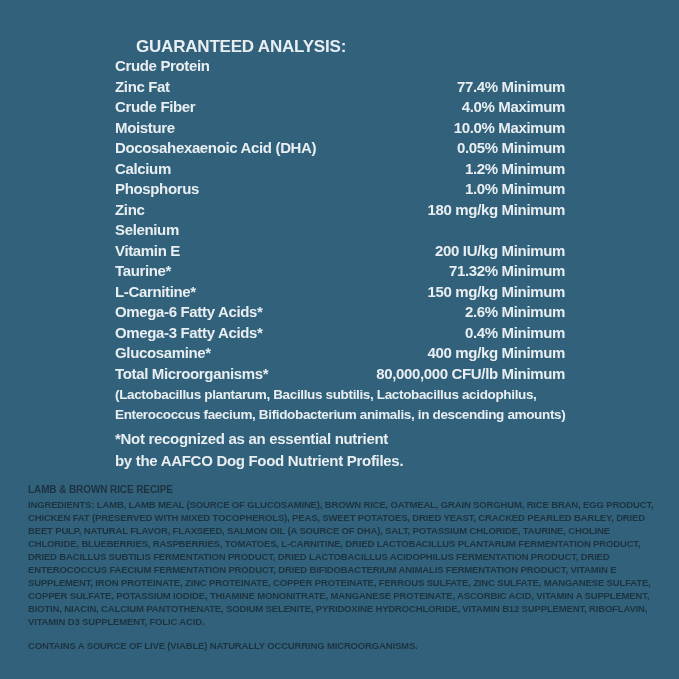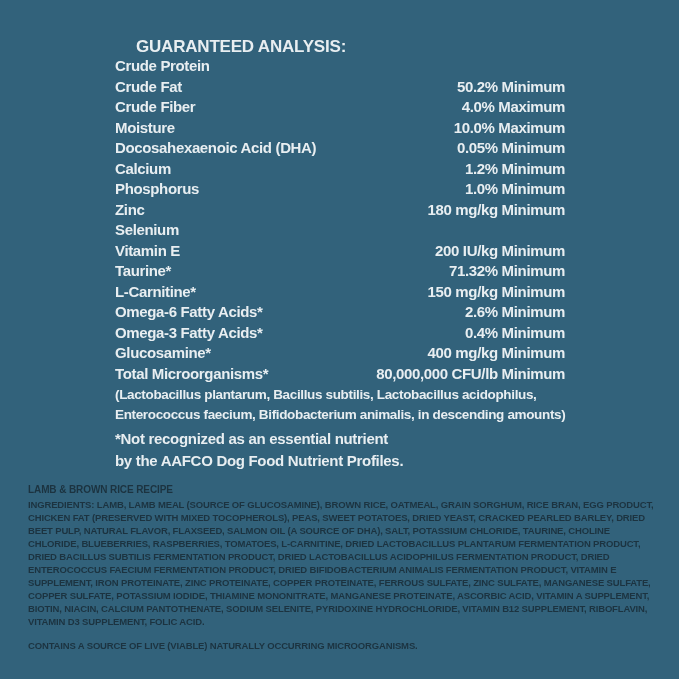--- a/index.html
+++ b/index.html
@@ -78,22 +78,22 @@
 <div class="label" style="--bg: #32627B; --light: #E8EEF1; --dark: #1C3340;">
 
   <section>
     <h1 class="ga-title">GUARANTEED ANALYSIS:</h1>
 
     <div class="ga-rows">
         <div class="ga-row">
           <span class="ga-label">Crude Protein</span>
         </div>
         <div class="ga-row">
-          <span class="ga-label">Crude Fat</span>
-          <span class="ga-value">50.2% Minimum</span>
+          <span class="ga-label">Zinc Fat</span>
+          <span class="ga-value">77.4% Minimum</span>
         </div>
         <div class="ga-row">
           <span class="ga-label">Crude Fiber</span>
           <span class="ga-value">4.0% Maximum</span>
         </div>
         <div class="ga-row">
           <span class="ga-label">Moisture</span>
           <span class="ga-value">10.0% Maximum</span>
         </div>
         <div class="ga-row">

